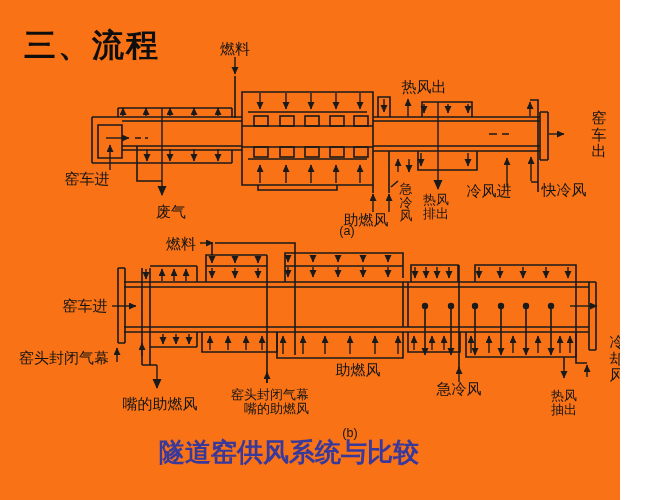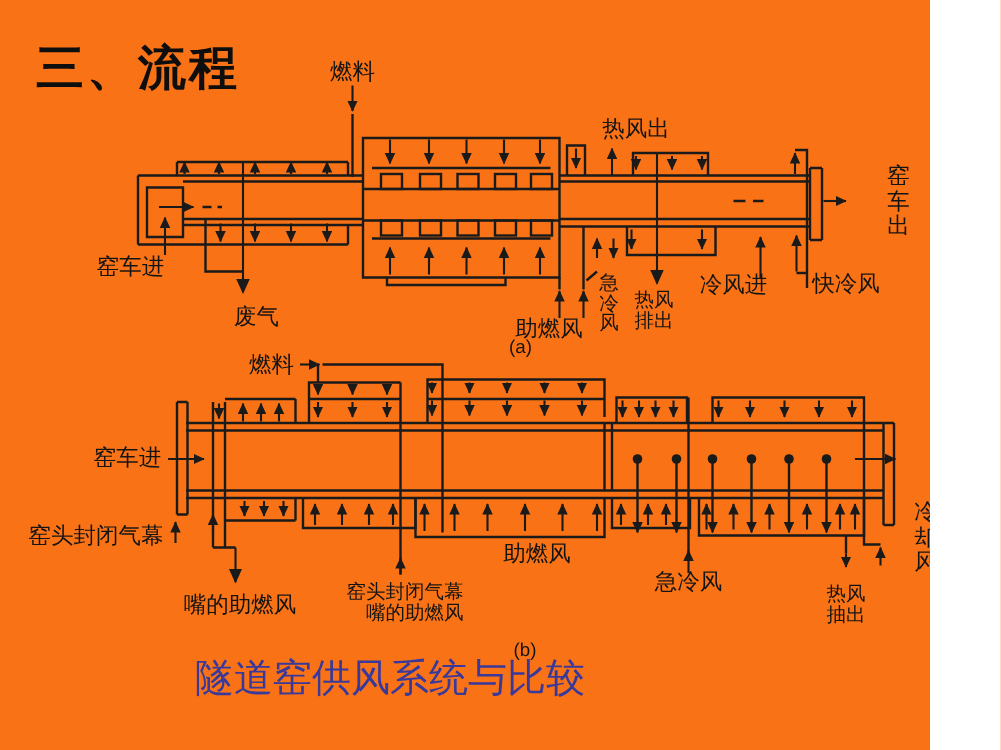--- a/index.html
+++ b/index.html
@@ -10,22 +10,22 @@
   .ar{stroke:#1a1a1a;stroke-width:1.4;fill:none;}
   .dot{fill:#1a1a1a;stroke:none;}
   .lbl{position:absolute;transform:translate(-50%,-50%);color:#141414;
        font-weight:400;font-size:15px;line-height:1.1;white-space:pre-line;
        text-align:right;}
   .lbl.small{font-size:13px;}
   .lbl.vert{width:15px;word-break:break-all;font-size:13px;line-height:1.05;}
   .lbl.tag{font-size:12.5px;}
   .title{position:absolute;left:24px;top:24px;font-size:32px;font-weight:700;
          color:#0e0e0e;font-family:"Liberation Serif",serif;letter-spacing:2px;}
-  .caption{position:absolute;left:260px;top:452px;transform:translate(-50%,-50%);
-           font-size:26px;font-weight:400;white-space:nowrap;
+  .caption{position:absolute;left:289px;top:452px;transform:translate(-50%,-50%);
+           font-size:26px;font-weight:700;white-space:nowrap;
            font-family:"Liberation Sans",sans-serif;}
 </style>
 </head>
 <body>
 
 <div class="stage">
 
   <svg class="diagram" width="667" height="500" viewBox="0 0 667 500">
     <defs>
       <marker id="ah" markerUnits="userSpaceOnUse" markerWidth="8" markerHeight="8" refX="7" refY="3.5" orient="auto">

